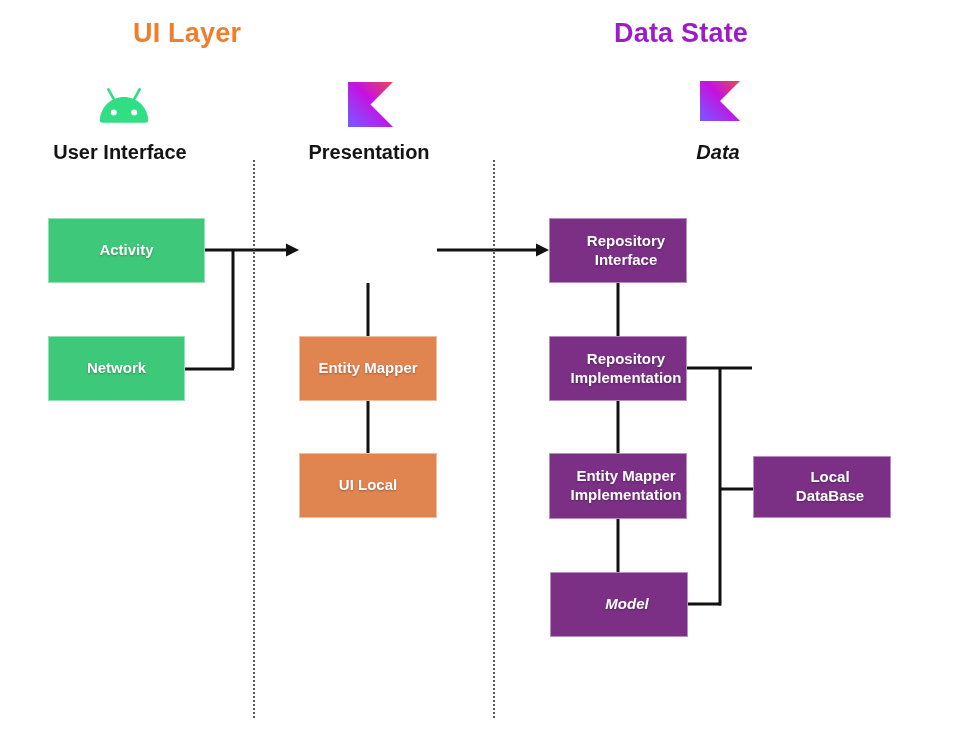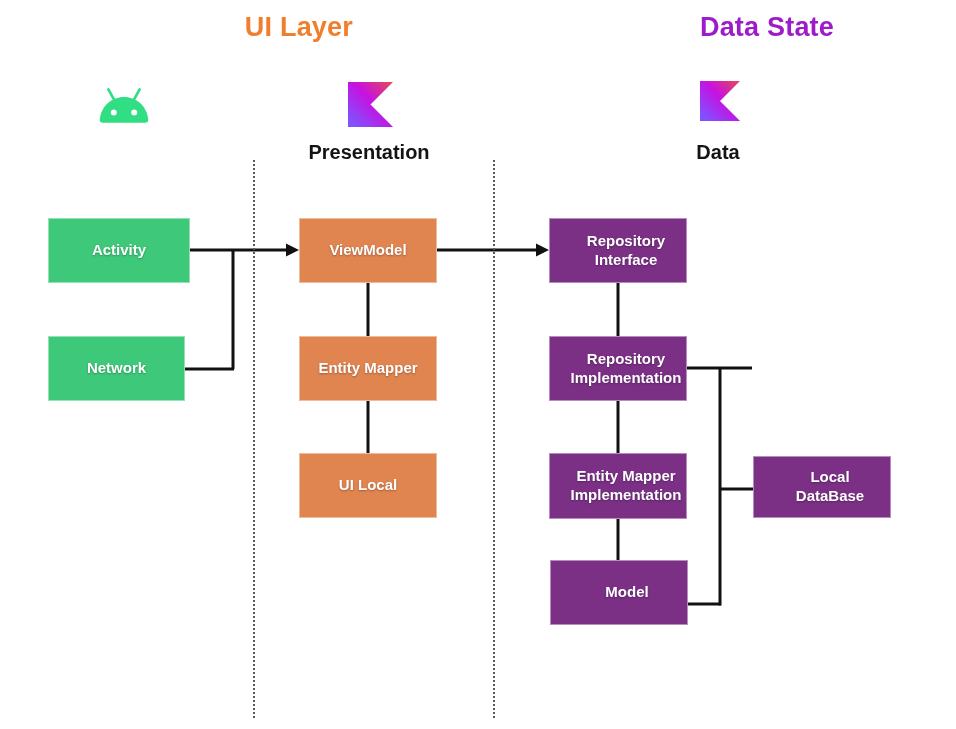--- a/index.html
+++ b/index.html
@@ -12,30 +12,30 @@
     --connector:#111111;
     --android-green:#32DE84;
     --kotlin-0:#E44857;
     --kotlin-1:#C711E1;
     --kotlin-2:#7F52FF;
   }
   html,body{margin:0;padding:0;background:#ffffff;}
   body{width:956px;height:729px;overflow:hidden;font-family:"Liberation Sans",sans-serif;}
   .canvas{position:relative;width:956px;height:729px;background:#ffffff;}
 
-  .layer-title{position:absolute;top:12px;width:220px;text-align:right;
+  .layer-title{position:absolute;top:18px;width:220px;text-align:left;
     font-size:27px;font-weight:bold;letter-spacing:0.2px;}
   .layer-title.ui{left:133px;color:var(--title-orange);}
   .layer-title.data{left:614px;color:var(--title-purple);}
 
   .col-label{position:absolute;top:141px;width:220px;text-align:center;
     font-size:20px;font-weight:bold;color:var(--label-dark);}
   .col-label.c1{left:10px;}
   .col-label.c2{left:259px;}
-  .col-label.c3{left:608px;}
+  .col-label.c3{left:608px;font-style:italic;}
 
   .icon{position:absolute;}
   .icon.android{left:97px;top:84px;width:54px;height:42px;}
   .icon.kotlin1{left:348px;top:82px;width:45px;height:45px;}
   .icon.kotlin2{left:700px;top:81px;width:40px;height:40px;}
 
   .separator{position:absolute;top:160px;height:558px;width:0;
     border-left:2px dotted #5a5a5a;}
   .separator.s1{left:253px;}
   .separator.s2{left:493px;}
@@ -46,29 +46,29 @@
 
   .node{position:absolute;width:138px;height:65px;box-sizing:border-box;
     display:flex;align-items:center;justify-content:center;text-align:center;
     color:#ffffff;font-weight:bold;font-size:15px;line-height:1.25;
     white-space:pre-line;border:1.5px solid rgba(255,255,255,0.45);
     text-shadow:0 1px 2px rgba(0,0,0,0.30);}
   .node.green{background:var(--green-box);}
   .node.orange{background:var(--orange-box);}
   .node.purple{background:var(--purple-box);padding-left:16px;}
 
-  .n-activity{left:48px;top:218px;width:142px;}
+  .n-activity{left:48px;top:218px;width:157px;}
   .n-compose{left:48px;top:336px;width:137px;}
   .n-viewmodel{left:299px;top:218px;}
   .n-entity-mapper{left:299px;top:336px;}
   .n-ui-state{left:299px;top:453px;}
   .n-repo-interface{left:549px;top:218px;}
   .n-repo-impl{left:549px;top:336px;}
   .n-emi{left:549px;top:453px;height:66px;}
-  .n-model{left:550px;top:560px;}
+  .n-model{left:550px;top:572px;font-style:italic;}
   .n-network{left:752px;top:336px;}
   .n-local-db{left:753px;top:456px;height:62px;}
 
   .kstop0{stop-color:var(--kotlin-0);}
   .kstop1{stop-color:var(--kotlin-1);}
   .kstop2{stop-color:var(--kotlin-2);}
   .droid{fill:var(--android-green);}
   .droid-stroke{stroke:var(--android-green);stroke-width:5;stroke-linecap:round;}
 </style>
 </head>
@@ -129,27 +129,27 @@
     <defs>
       <linearGradient id="kgrad2" x1="99%" y1="2%" x2="9%" y2="93%">
         <stop class="kstop0" offset="0"></stop>
         <stop class="kstop1" offset="0.47"></stop>
         <stop class="kstop2" offset="1"></stop>
       </linearGradient>
     </defs>
     <polygon points="0,0 100,0 50,50 100,100 0,100" fill="url(#kgrad2)"></polygon>
   </svg>
 
+  <div class="col-label c1">User Interface</div>
   <div class="col-label c2">Presentation</div>
   <div class="col-label c3">Data</div>
 
   <div class="node green n-activity">Activity</div>
   <div class="node green n-compose">Network</div>
 
-  <div class="node orange n-viewmodel">ViewModel</div>
   <div class="node orange n-entity-mapper">Entity Mapper</div>
   <div class="node orange n-ui-state">UI Local</div>
 
   <div class="node purple n-repo-interface">Repository
 Interface</div>
   <div class="node purple n-repo-impl">Repository
 Implementation</div>
   <div class="node purple n-emi">Entity Mapper
 Implementation</div>
   <div class="node purple n-model">Model</div>

